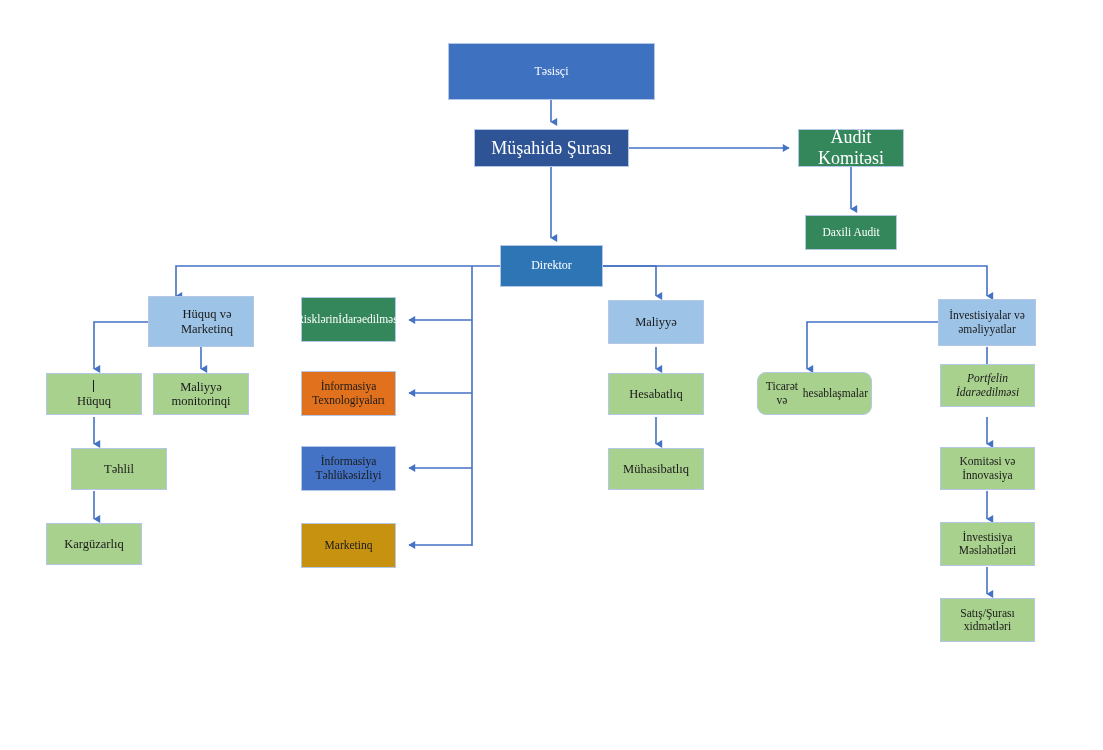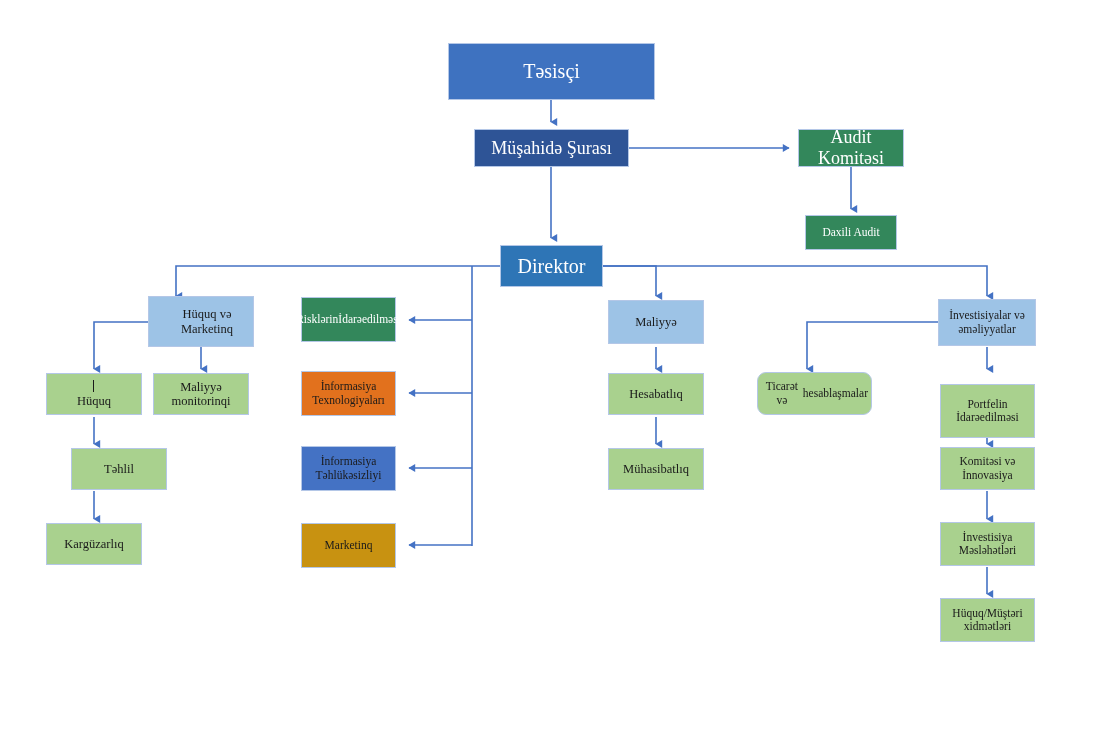--- a/index.html
+++ b/index.html
@@ -46,21 +46,21 @@
   .c-darkblue  { background: #2E5496; color: #ffffff; }
   .c-royal     { background: #3E72C0; color: #ffffff; }
   .c-accent    { background: #2E75B6; color: #ffffff; }
   .c-ltblue    { background: #9DC3E6; color: #1a1a1a; }
   .c-green     { background: #33875B; color: #ffffff; }
   .c-ltgreen   { background: #A9D18E; color: #1a1a1a; }
   .c-orange    { background: #E2711D; color: #1a1a1a; }
   .c-blue      { background: #4472C4; color: #1a1a1a; }
   .c-gold      { background: #C89211; color: #1a1a1a; }
 
-  .fs-20 { font-size: 20px; }
+  .fs-20 { font-size: 12px; }
   .fs-13 { font-size: 18px; }
   .fs-12 { font-size: 12.5px; }
   .fs-11 { font-size: 11.5px; }
 
   .caret {
     display: inline-block;
     width: 1px;
     height: 0.95em;
     background: #1a1a1a;
     vertical-align: -0.12em;
@@ -198,33 +198,33 @@
   <div class="node c-ltblue fs-11" style="left:938px; top:299px; width:98px; height:47px; flex-direction:column;">
     <span>İnvestisiyalar və</span>
     <span>əməliyyatlar</span>
   </div>
 
   <div class="node c-ltgreen fs-11" style="left:757px; top:372px; width:115px; height:43px; flex-direction:row;border-radius:9px;">
     <span>Ticarət və</span>
     <span>hesablaşmalar</span>
   </div>
 
-  <div class="node c-ltgreen fs-11" style="left:940px; top:384px; width:95px; height:54px; flex-direction:column;">
+  <div class="node c-ltgreen fs-11" style="left:940px; top:364px; width:95px; height:43px; flex-direction:column;font-style:italic;">
     <span>Portfelin</span>
     <span>İdarəedilməsi</span>
   </div>
 
   <div class="node c-ltgreen fs-11" style="left:940px; top:447px; width:95px; height:43px; flex-direction:column;">
     <span>Komitəsi və</span>
     <span>İnnovasiya</span>
   </div>
 
   <div class="node c-ltgreen fs-11" style="left:940px; top:522px; width:95px; height:44px; flex-direction:column;">
     <span>İnvestisiya</span>
     <span>Məsləhətləri</span>
   </div>
 
   <div class="node c-ltgreen fs-11" style="left:940px; top:598px; width:95px; height:44px; flex-direction:column;">
-    <span>Hüquq/Müştəri</span>
+    <span>Satış/Şurası</span>
     <span>xidmətləri</span>
   </div>
 
 </div>
 
 </body></html>

